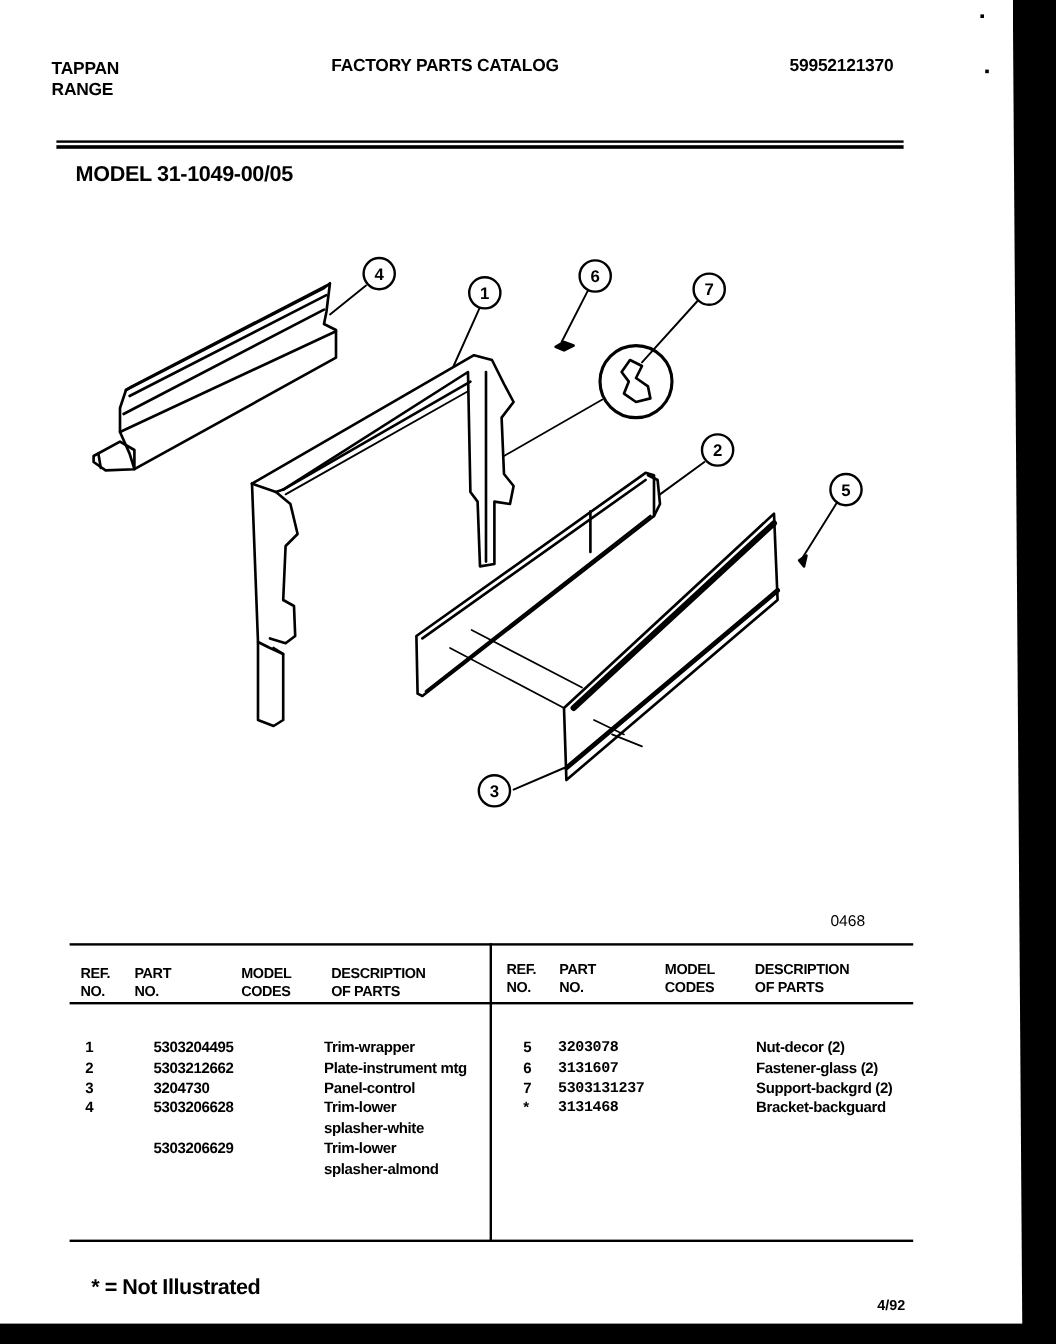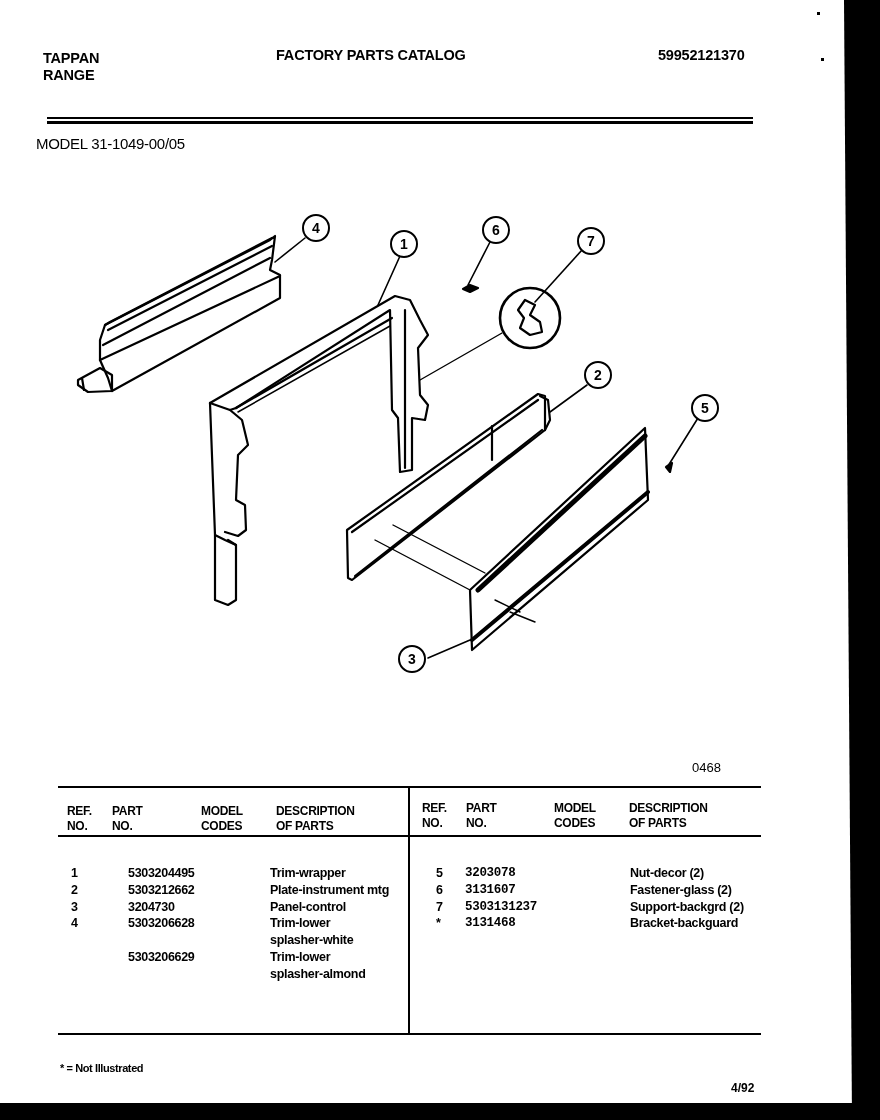--- a/index.html
+++ b/index.html
@@ -14,38 +14,38 @@
     .scan-bottom { position: absolute; left: 0; top: 1103px; width: 880px; height: 17px; background: #000; }
     .speck { position:absolute; background:#000; width:3px; height:3px; }
 
     .hdr { position: absolute; font-weight: bold; font-size: 14.5px; letter-spacing: -0.2px; line-height: 17px; }
     .hdr-brand { left: 43px; top: 50px; }
     .hdr-title { left: 276px; top: 47px; }
     .hdr-num { left: 658px; top: 47px; }
     .rule-double { position:absolute; left: 47px; width: 706px; background:#000; }
     .rule-a { top: 117px; height: 2px; }
     .rule-b { top: 121px; height: 3px; }
-    .model { position:absolute; left: 36px; top: 135px; font-weight: normal; font-size: 15px; letter-spacing: -0.3px; }
+    .model { position:absolute; left: 63px; top: 135px; font-weight: bold; font-size: 18px; letter-spacing: -0.3px; }
 
     .diagram { position:absolute; left:0; top:160px; width:880px; height:560px; }
     .callout { position:absolute; width:28px; height:28px; border:2px solid #000; border-radius:50%;
       box-sizing:border-box; text-align:center; font-weight:bold; font-size:14px; line-height:24px; background:#fff; }
     .fig-code { position:absolute; left: 692px; top: 760px; font-weight:normal; font-size: 13px; }
 
     .tbl-top { position:absolute; left: 58px; top: 786px; width: 703px; height: 2px; background:#000; }
     .tbl-mid { position:absolute; left: 58px; top: 835px; width: 703px; height: 2px; background:#000; }
     .tbl-bot { position:absolute; left: 58px; top: 1033px; width: 703px; height: 2px; background:#000; }
     .tbl-div { position:absolute; left: 408px; top: 786px; width: 2px; height: 248px; background:#000; }
 
     .th { position:absolute; font-weight:bold; font-size: 12px; line-height: 15px; letter-spacing:-0.3px; }
     .cell { position:absolute; font-weight:bold; font-size: 12.5px; line-height: 16.8px; letter-spacing:-0.3px; }
     .col { position:absolute; top: 865px; }
 
     .foot { position:absolute; font-weight:bold; }
-    .foot-note { left: 60px; top: 1062px; font-size: 11px; letter-spacing:-0.4px; }
+    .foot-note { left: 76px; top: 1062px; font-size: 18px; letter-spacing:-0.4px; }
     .foot-page { left: 398px; top: 1086px; font-size: 17px; margin-top: 37px; }
     .foot-date { left: 731px; top: 1062px; font-size: 12px; margin-top: 19px; }
   </style>
 </head>
 <body>
 
 <div class="page">
 
   <div class="scan-right-clip"></div>
   <div class="scan-bottom"></div>

